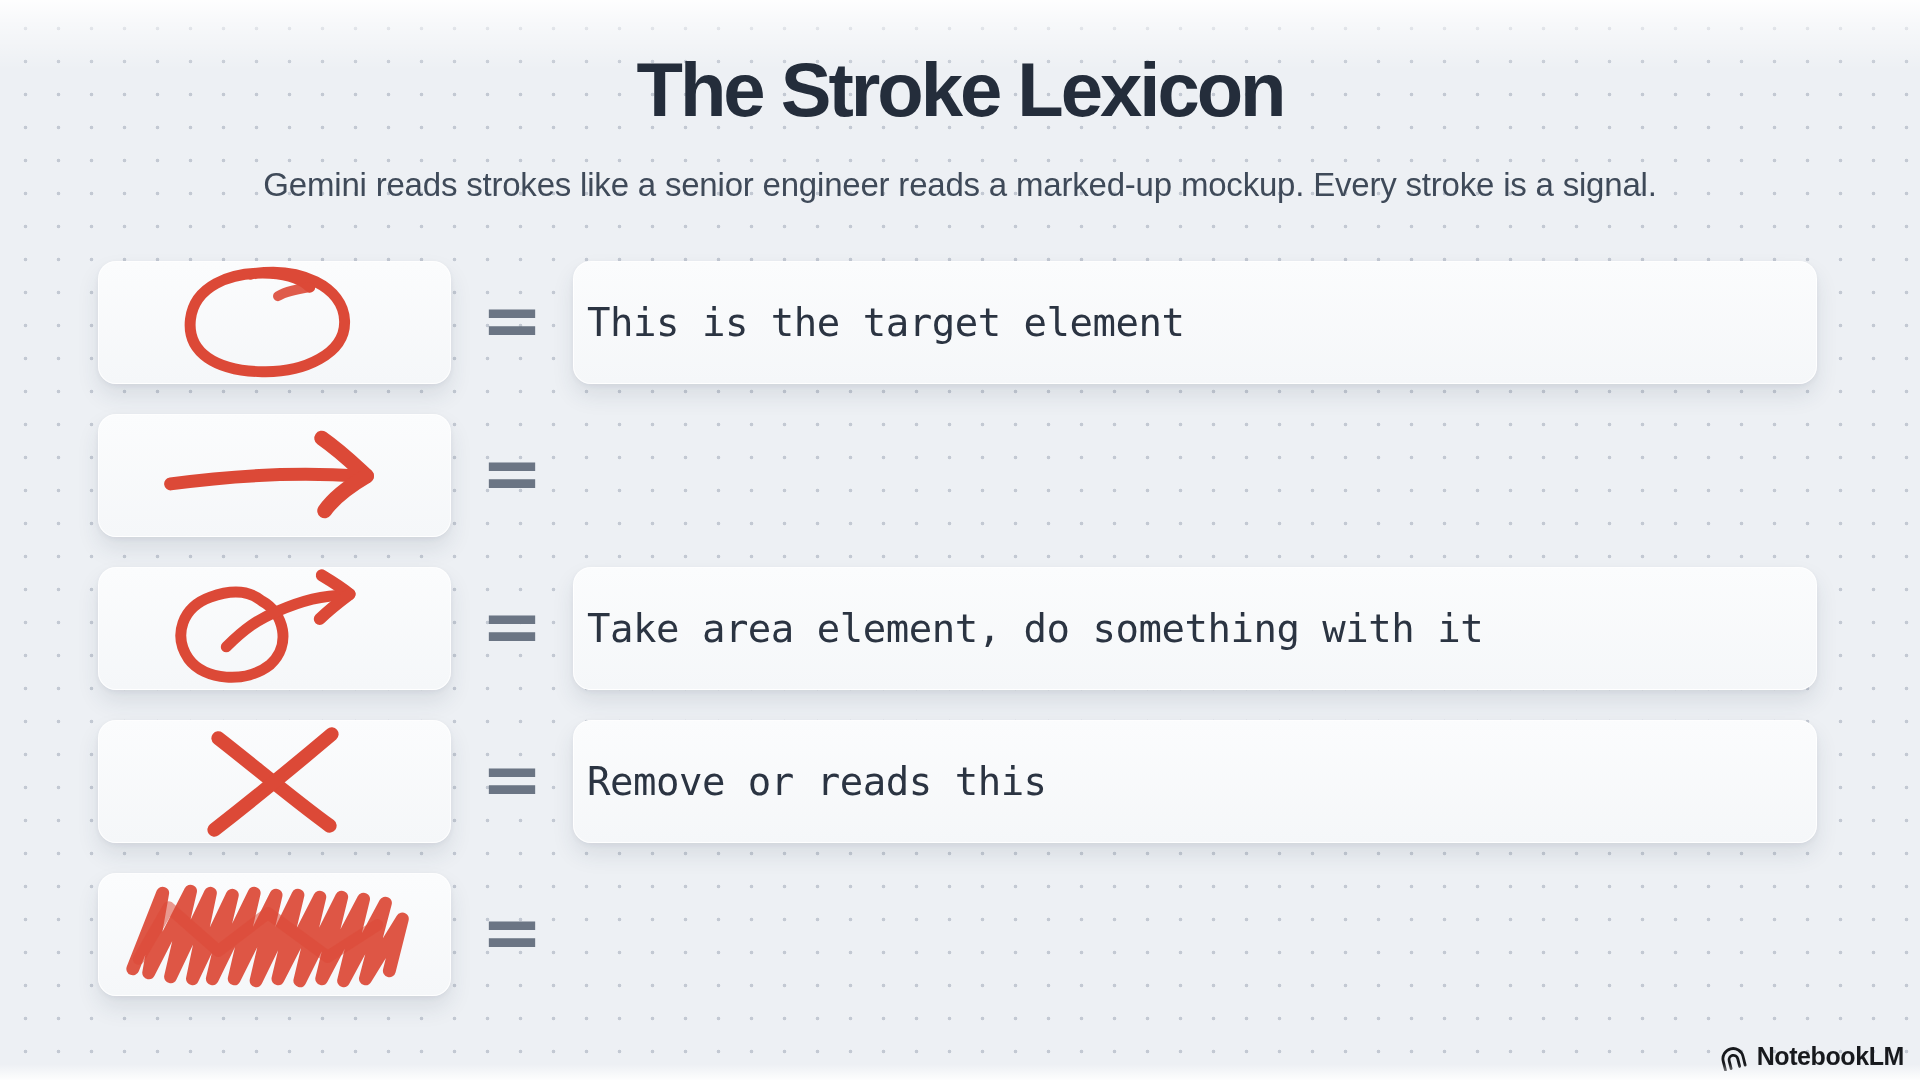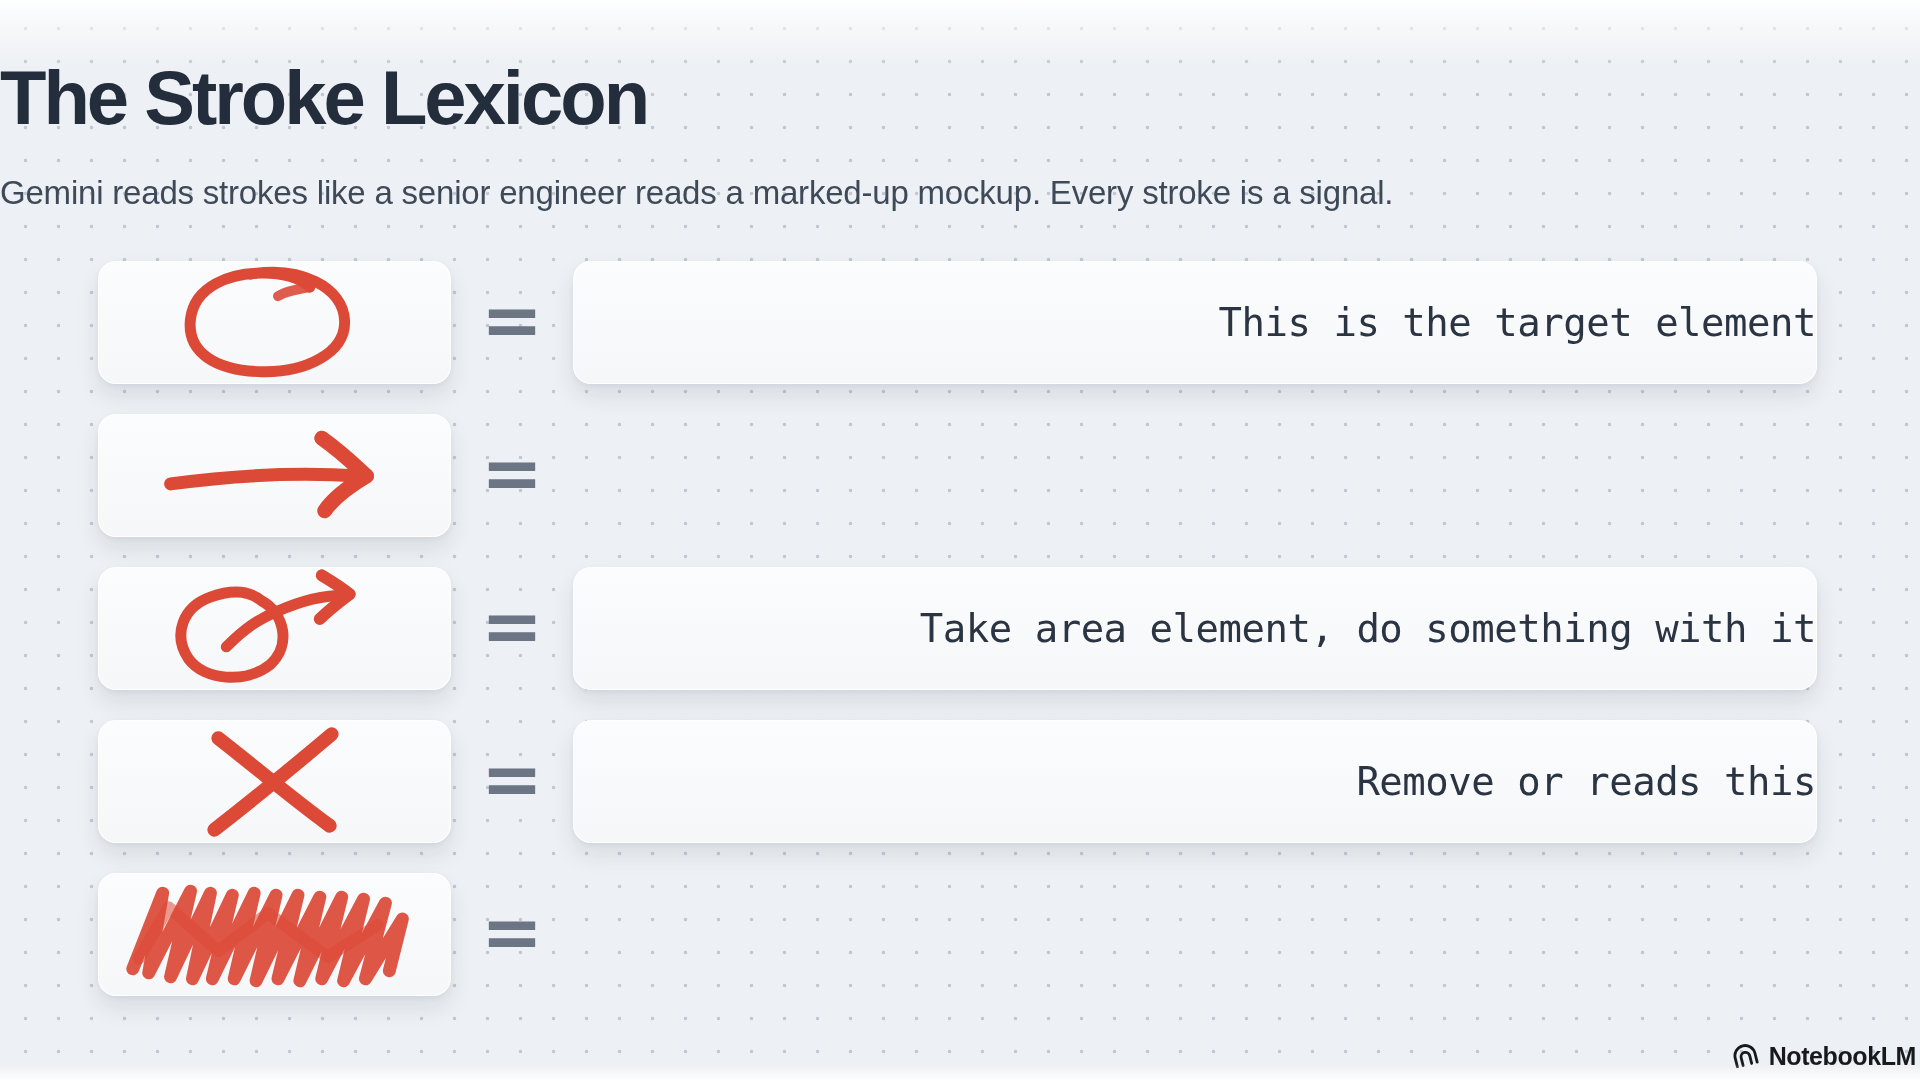--- a/index.html
+++ b/index.html
@@ -29,21 +29,21 @@
     background: linear-gradient(180deg, rgba(255,255,255,0.95) 0%, rgba(255,255,255,0.55) 35%, rgba(255,255,255,0) 100%);
     pointer-events: none;
   }
   .slide::after {
     content: "";
     position: absolute; left: 0; bottom: 0; width: 100%; height: 16px;
     background: linear-gradient(0deg, rgba(255,255,255,0.9), rgba(255,255,255,0));
     pointer-events: none;
   }
 
-  .header { position: absolute; top: 8px; left: 0; width: 100%; text-align: left; }
+  .header { position: absolute; top: 0; left: 0; width: 100%; text-align: center; }
 
   .title {
     margin-top: 52px;
     font-size: 76px;
     line-height: 1.0;
     font-weight: 700;
     letter-spacing: -3px;
     color: #242d3b;
   }
 
@@ -100,29 +100,28 @@
 
   .text-card {
     display: flex;
     align-items: center;
     padding-left: 13px;
     font-family: "DejaVu Sans Mono", monospace;
     font-size: 39px;
     letter-spacing: -0.5px;
     color: #2b3442;
     white-space: nowrap;
-    justify-content: flex-end;
   }
 
   .footer-brand {
     position: absolute;
-    right: 4px;
+    right: 16px;
     bottom: 9px;
     display: flex;
-    align-items: flex-start;
+    align-items: flex-end;
     gap: 8px;
   }
 
   .footer-brand .brand-text {
     font-size: 25px;
     font-weight: 700;
     letter-spacing: -0.4px;
     color: #17191d;
   }
 

